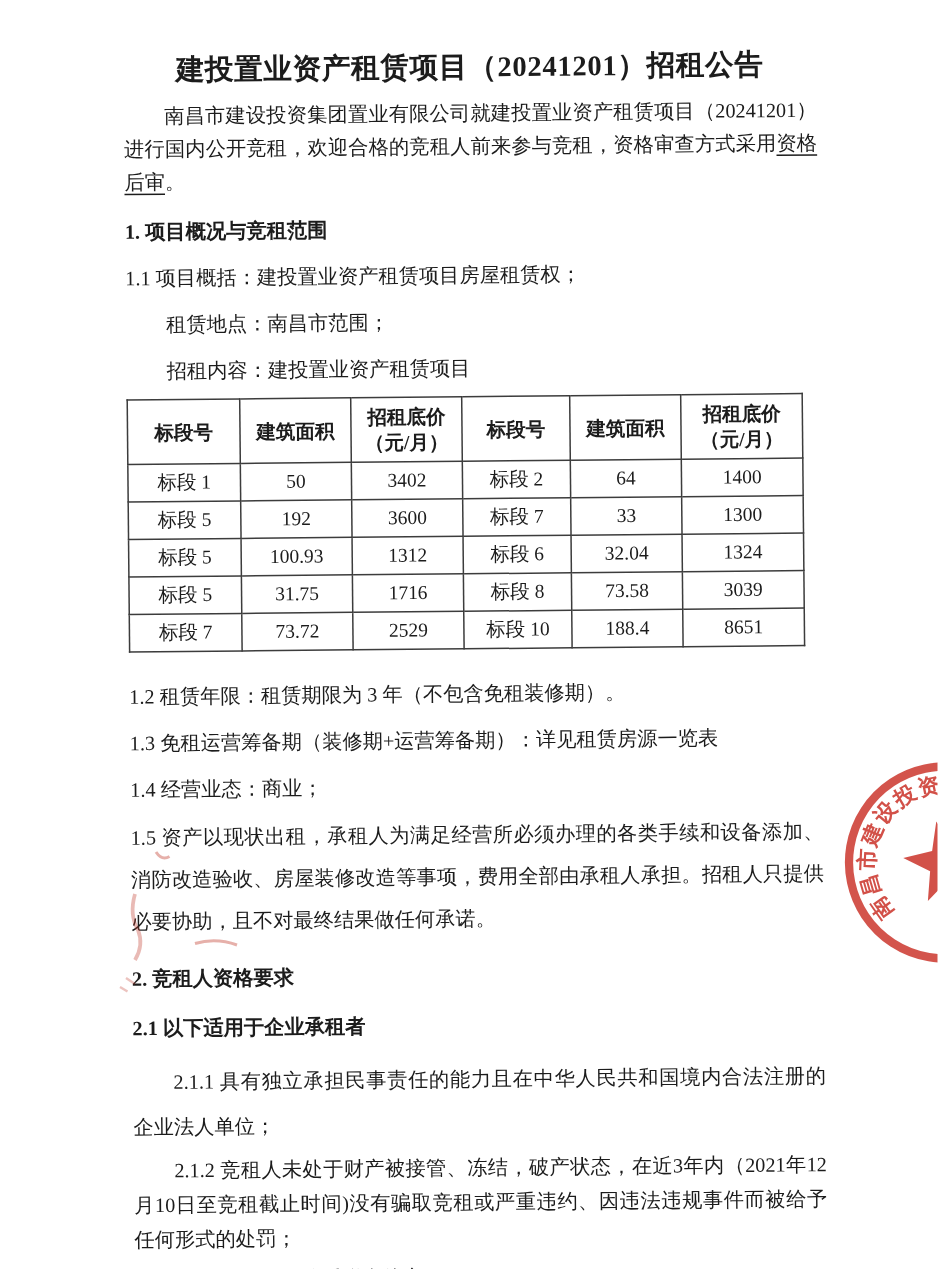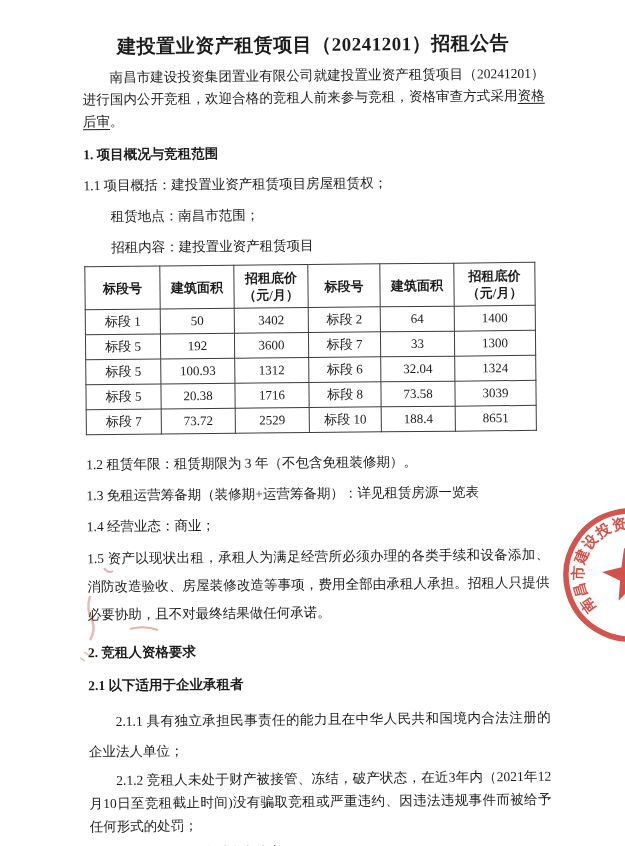--- a/index.html
+++ b/index.html
@@ -128,21 +128,21 @@
       <tr class="datarow">
         <td>标段 5</td>
         <td>100.93</td>
         <td>1312</td>
         <td>标段 6</td>
         <td>32.04</td>
         <td>1324</td>
       </tr>
       <tr class="datarow">
         <td>标段 5</td>
-        <td>20.38</td>
+        <td>31.75</td>
         <td>1716</td>
         <td>标段 8</td>
         <td>73.58</td>
         <td>3039</td>
       </tr>
       <tr class="datarow">
         <td>标段 7</td>
         <td>73.72</td>
         <td>2529</td>
         <td>标段 10</td>

